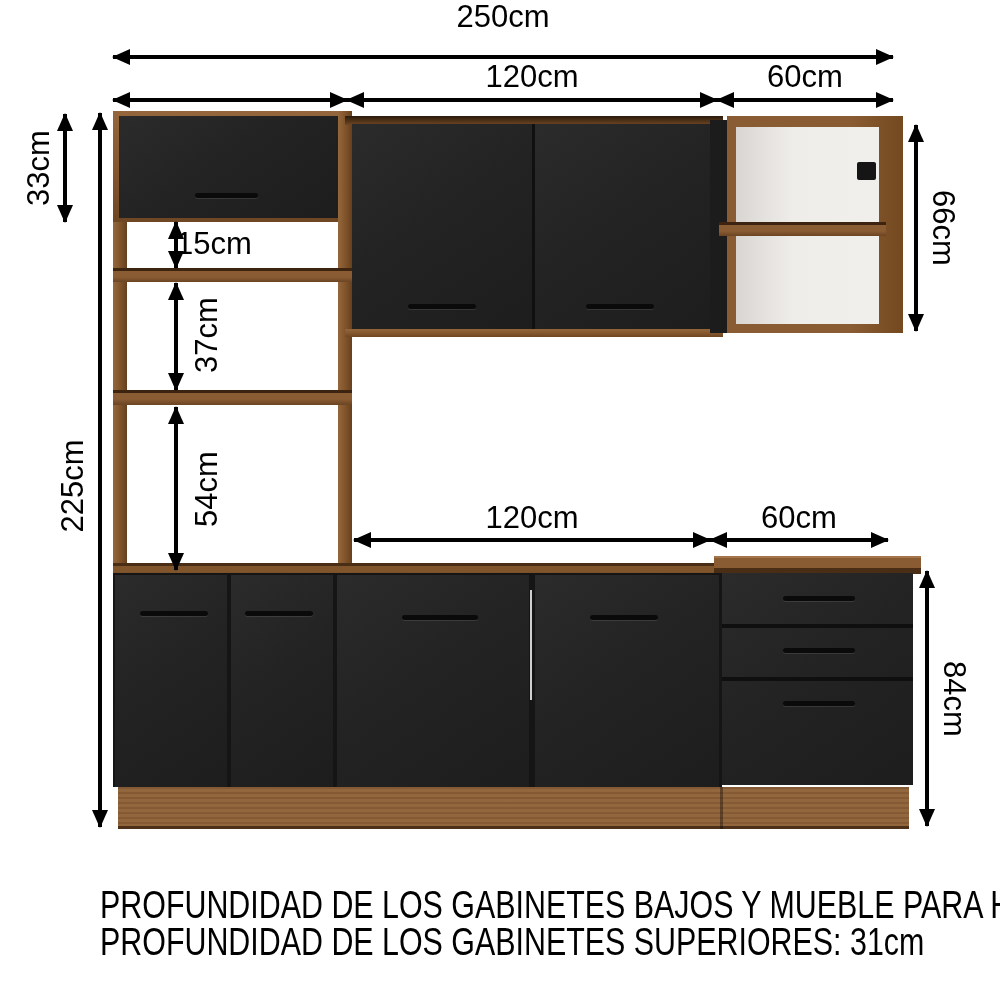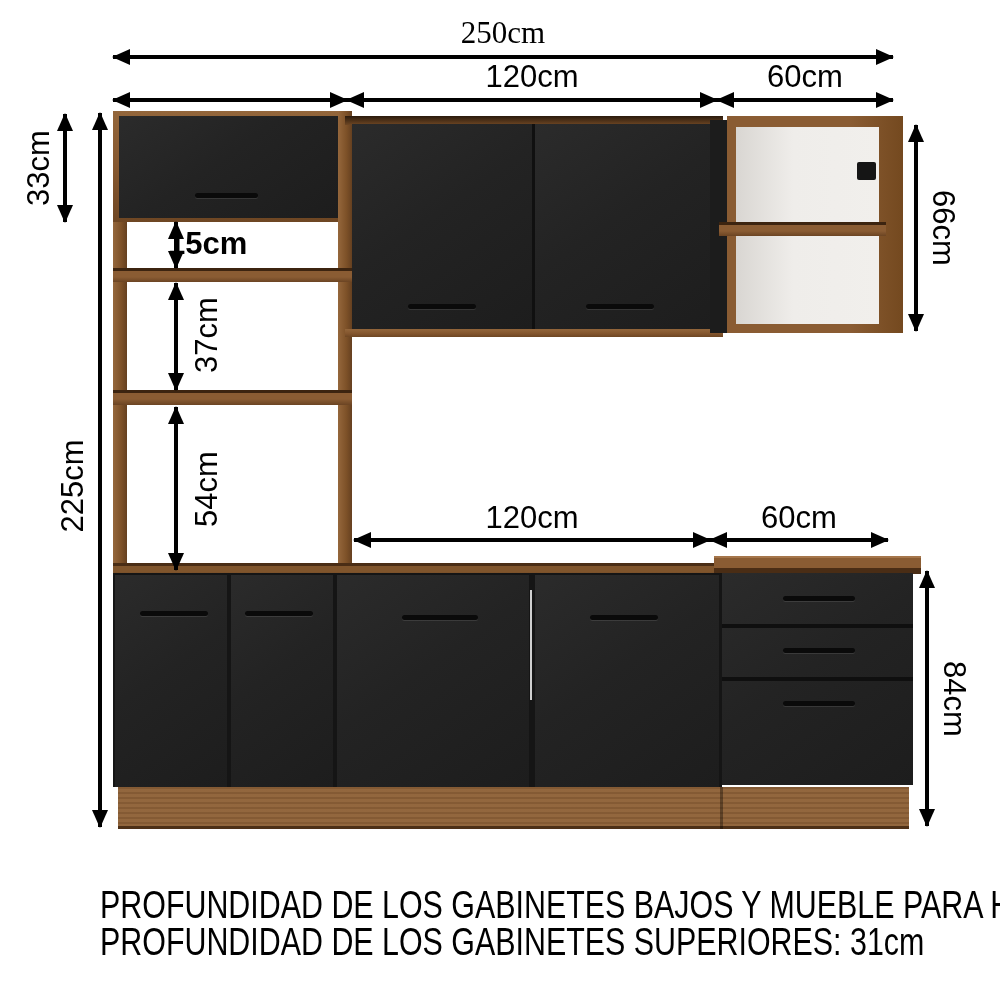--- a/index.html
+++ b/index.html
@@ -85,35 +85,35 @@
   <div style="left:722px;top:624px;width:191px;height:4px;background:#0f0f0f;"></div>
   <div style="left:722px;top:677px;width:191px;height:4px;background:#0f0f0f;"></div>
   <div class="handle" style="left:783px;top:596px;width:72px;height:5px;"></div>
   <div class="handle" style="left:783px;top:648px;width:72px;height:5px;"></div>
   <div class="handle" style="left:783px;top:701px;width:72px;height:5px;"></div>
 
   <div class="kick" style="left:118px;top:787px;width:791px;height:42px;"></div>
   <div style="left:720px;top:787px;width:3px;height:42px;background:rgba(0,0,0,0.35);"></div>
 
   <div class="ah" style="left:113px;top:55px;width:780px;"></div>
-  <div class="hlabel" style="left:113px;top:16px;width:780px;font-family:Liberation Serif, serif;">250cm</div>
+  <div class="hlabel" style="left:113px;top:0;width:780px;">250cm</div>
 
   <div class="ah" style="left:113px;top:98px;width:234px;"></div>
   <div class="ah" style="left:347px;top:98px;width:370px;"></div>
   <div class="hlabel" style="left:347px;top:60px;width:370px;">120cm</div>
   <div class="ah" style="left:717px;top:98px;width:176px;"></div>
   <div class="hlabel" style="left:717px;top:60px;width:176px;">60cm</div>
 
   <div class="av" style="left:63px;top:114px;height:108px;"></div>
   <div class="vlabel rot-l" style="left:38px;top:168px;">33cm</div>
   <div class="av" style="left:98px;top:113px;height:714px;"></div>
   <div class="vlabel rot-l" style="left:72px;top:486px;">225cm</div>
 
   <div class="av" style="left:174px;top:222px;height:46px;"></div>
-  <div class="llabel" style="left:168px;top:227px;font-weight:bold;">15cm</div>
+  <div class="llabel" style="left:176px;top:227px;">15cm</div>
   <div class="av" style="left:174px;top:283px;height:107px;"></div>
   <div class="vlabel rot-l" style="left:206px;top:335px;">37cm</div>
   <div class="av" style="left:174px;top:407px;height:163px;"></div>
   <div class="vlabel rot-l" style="left:206px;top:489px;">54cm</div>
 
   <div class="ah" style="left:354px;top:538px;width:356px;"></div>
   <div class="hlabel" style="left:354px;top:501px;width:356px;">120cm</div>
   <div class="ah" style="left:710px;top:538px;width:178px;"></div>
   <div class="hlabel" style="left:710px;top:501px;width:178px;">60cm</div>
 

